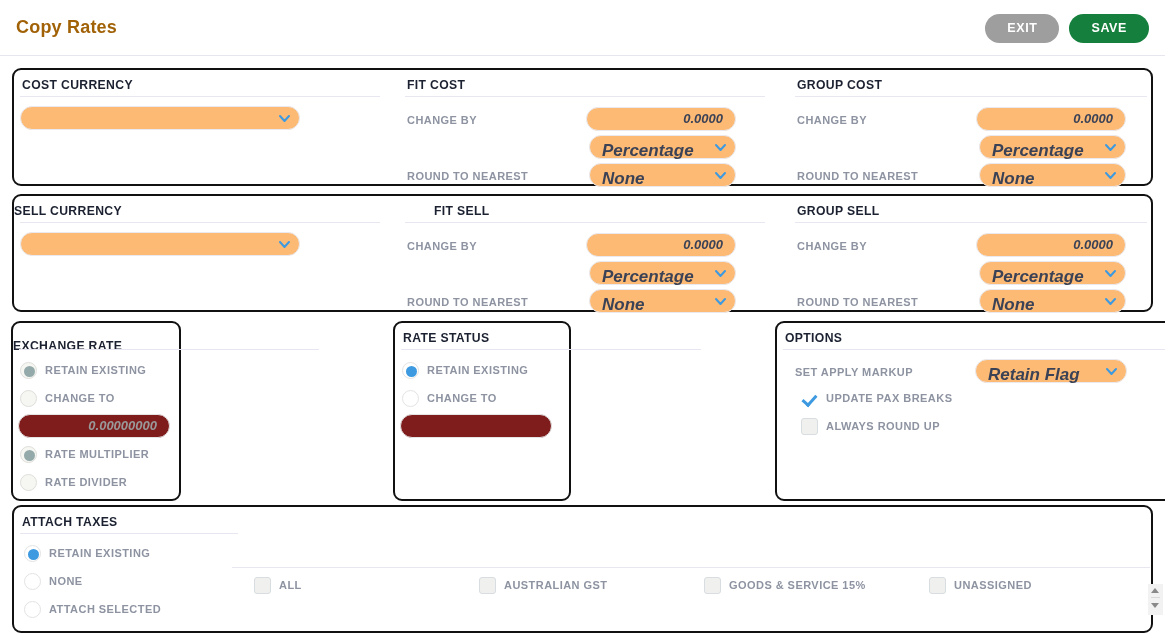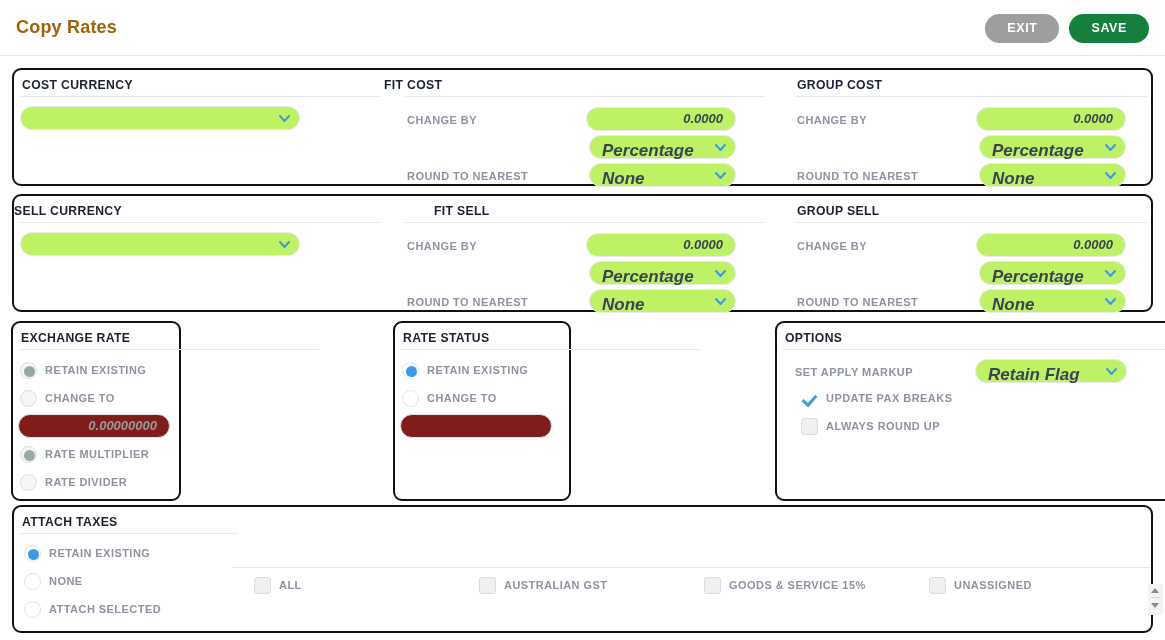--- a/index.html
+++ b/index.html
@@ -78,21 +78,21 @@
     font-weight: bold;
     color: #8d93a1;
     letter-spacing: .45px;
     white-space: nowrap;
   }
   .pill {
     position: absolute;
     height: 24px;
     border: 1px solid #e9e9ef;
     border-radius: 13px;
-    background: #bef264;
+    background: #fdba74;
   }
   .pill.disabled { background: #7f1d1d; border-color: #e4e4e4; }
   .pill-val {
     position: absolute;
     right: 12px;
     top: 3px;
     font-size: 13px;
     font-style: italic;
     font-weight: bold;
     color: #3b4256;
@@ -228,21 +228,21 @@
   <div class="legend-rule" style="left:6px; top:26px; width:360px;"></div>
   <div class="pill" style="left:6px; top:36px; width:280px;">
     <span class="sel-val"></span>
     <span class="caret">
       <svg viewBox="0 0 11 9" width="11" height="9">
           <path d="M1 2 L5.5 7 L10 2" stroke="#3d9ae0" stroke-width="2" fill="none" stroke-linecap="round" stroke-linejoin="round"></path>
         </svg>
     </span>
   </div>
 
-  <div class="legend" style="left:370px;">FIT COST</div>
+  <div class="legend" style="left:393px;">FIT COST</div>
   <div class="legend-rule" style="left:391px; top:26px; width:360px;"></div>
   <div class="fld-label" style="left:393px; top:44px;">CHANGE BY</div>
   <div class="pill" style="left:572px; top:37px; width:150px;">
     <span class="pill-val">0.0000</span>
   </div>
   <div class="pill" style="left:575px; top:65px; width:147px;">
     <span class="sel-val">Percentage</span>
     <span class="caret">
       <svg viewBox="0 0 11 9" width="11" height="9">
           <path d="M1 2 L5.5 7 L10 2" stroke="#3d9ae0" stroke-width="2" fill="none" stroke-linecap="round" stroke-linejoin="round"></path>
@@ -340,21 +340,21 @@
     <span class="sel-val">None</span>
     <span class="caret">
       <svg viewBox="0 0 11 9" width="11" height="9">
           <path d="M1 2 L5.5 7 L10 2" stroke="#3d9ae0" stroke-width="2" fill="none" stroke-linecap="round" stroke-linejoin="round"></path>
         </svg>
     </span>
   </div>
 </div>
 
 <div class="panel" style="left:11px; top:321px; width:170px; height:180px;">
-  <div class="legend" style="left:8px;">EXCHANGE RATE</div>
+  <div class="legend" style="left:0;margin-top:8px;">EXCHANGE RATE</div>
   <div class="legend-rule" style="left:6px; top:26px; width:300px;"></div>
 
   <div class="radio-row" style="left:7px; top:39px;">
     <span class="radio on-grey"></span>
     <span class="radio-label">RETAIN EXISTING</span>
   </div>
   <div class="radio-row" style="left:7px; top:67px;">
     <span class="radio"></span>
     <span class="radio-label">CHANGE TO</span>
   </div>

